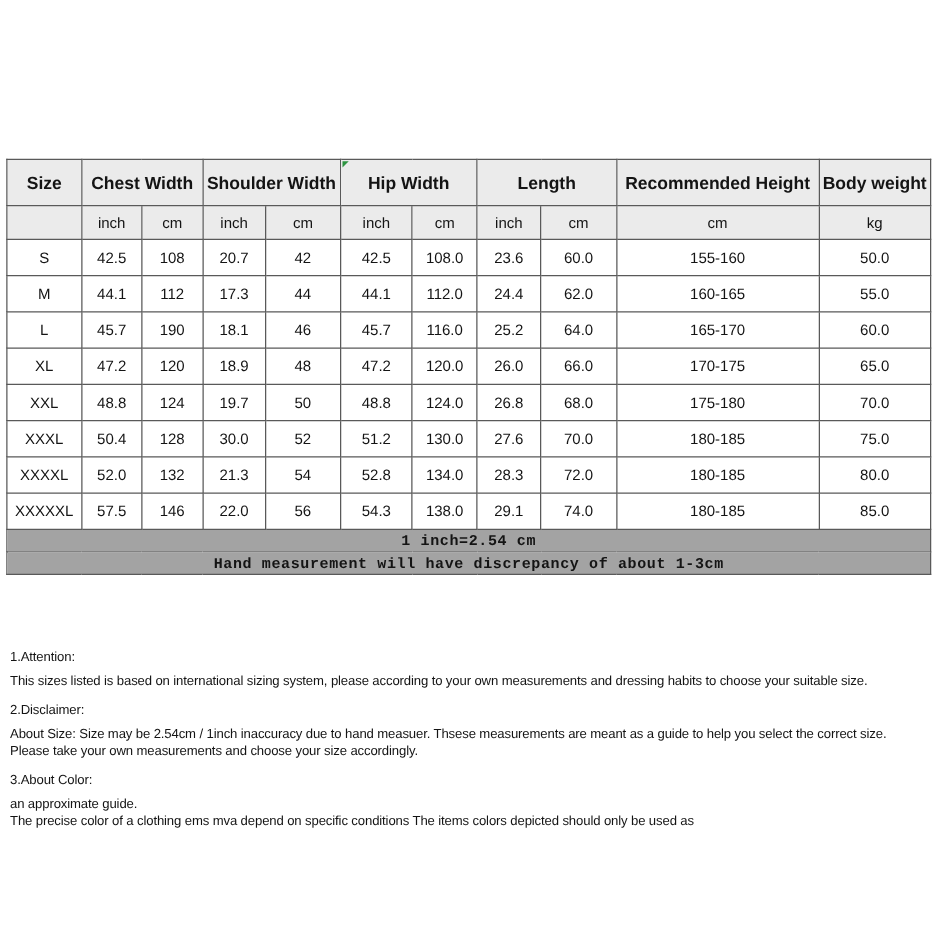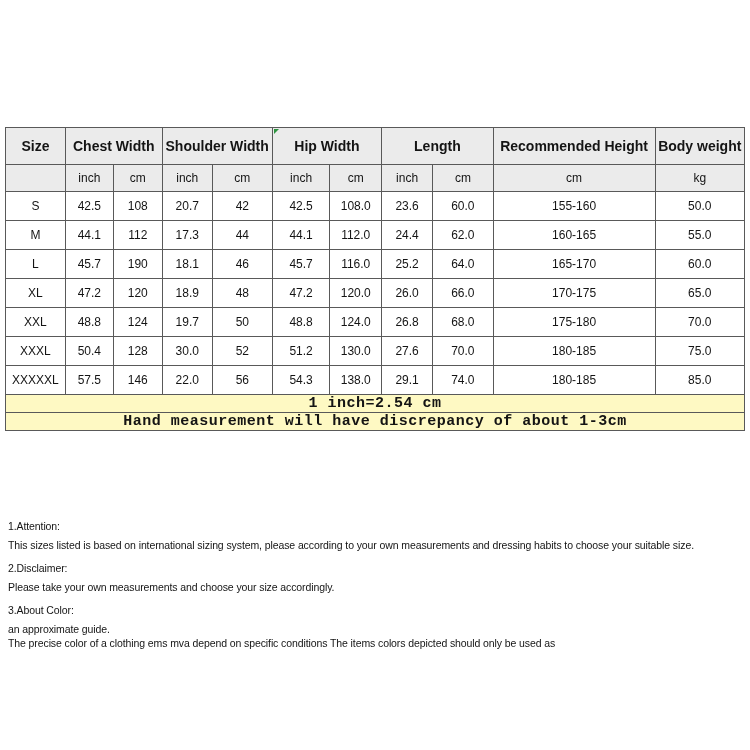--- a/index.html
+++ b/index.html
@@ -43,24 +43,24 @@
     font-size: 12px;
     font-weight: normal;
   }
   .size-table tbody td {
     height: 28px;
     font-size: 12px;
     background: #ffffff;
   }
   .size-table tfoot td {
     height: 17px;
-    font-size: 15px;
+    font-size: 12px;
     font-family: "Liberation Mono", monospace;
     font-weight: bold;
-    background: #fef9c3;
+    background: #a3a3a3;
     letter-spacing: 0.5px;
   }
   th.hip-header { position: relative; text-align: center; }
   .corner-marker {
     position: absolute;
     left: 1px;
     top: 1px;
     width: 0;
     height: 0;
     border-top: 5px solid #2d9440;
@@ -197,20 +197,33 @@
           <td>30.0</td>
           <td>52</td>
           <td>51.2</td>
           <td>130.0</td>
           <td>27.6</td>
           <td>70.0</td>
           <td>180-185</td>
           <td>75.0</td>
         </tr>
         <tr>
+          <td>XXXXL</td>
+          <td>52.0</td>
+          <td>132</td>
+          <td>21.3</td>
+          <td>54</td>
+          <td>52.8</td>
+          <td>134.0</td>
+          <td>28.3</td>
+          <td>72.0</td>
+          <td>180-185</td>
+          <td>80.0</td>
+        </tr>
+        <tr>
           <td>XXXXXL</td>
           <td>57.5</td>
           <td>146</td>
           <td>22.0</td>
           <td>56</td>
           <td>54.3</td>
           <td>138.0</td>
           <td>29.1</td>
           <td>74.0</td>
           <td>180-185</td>
@@ -227,20 +240,21 @@
     </tfoot>
   </table>
 
   <div class="notes">
     <div class="note">
       <div class="note-title">1.Attention:</div>
       <div class="note-line">This sizes listed is based on international sizing system, please according to your own measurements and dressing habits to choose your suitable size.</div>
     </div>
     <div class="note">
       <div class="note-title">2.Disclaimer:</div>
+      <div class="note-line">About Size: Size may be 2.54cm / 1inch inaccuracy due to hand measuer. Thsese measurements are meant as a guide to help you select the correct size.</div>
       <div class="note-line">Please take your own measurements and choose your size accordingly.</div>
     </div>
     <div class="note">
       <div class="note-title">3.About Color:</div>
       <div class="note-line">an approximate guide.</div>
       <div class="note-line">The precise color of a clothing ems mva depend on specific conditions The items colors depicted should only be used as</div>
     </div>
   </div>
 
 </div>

